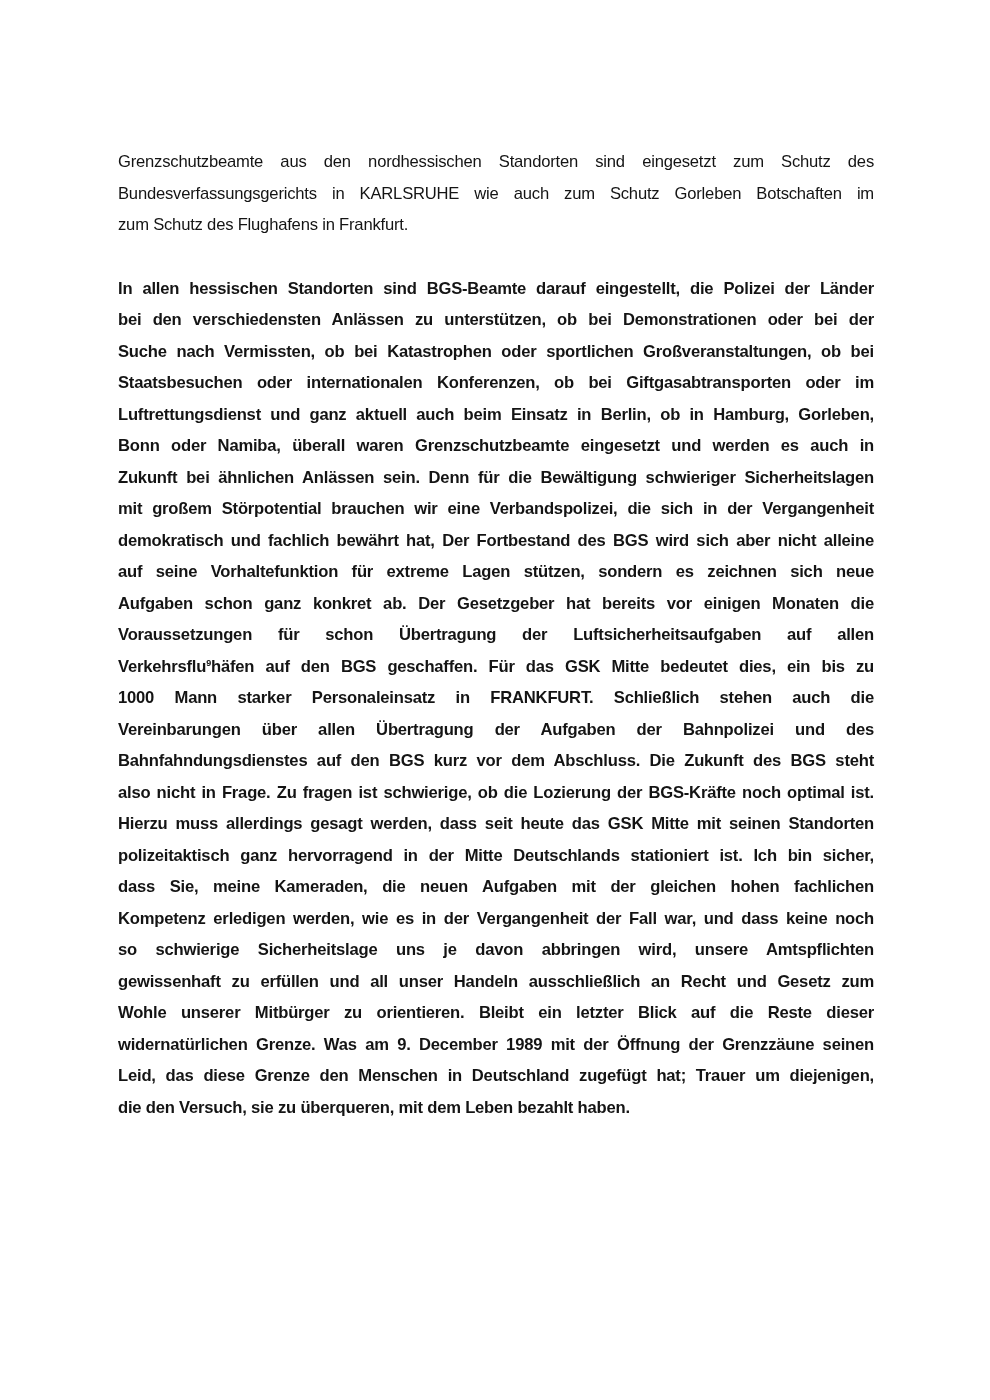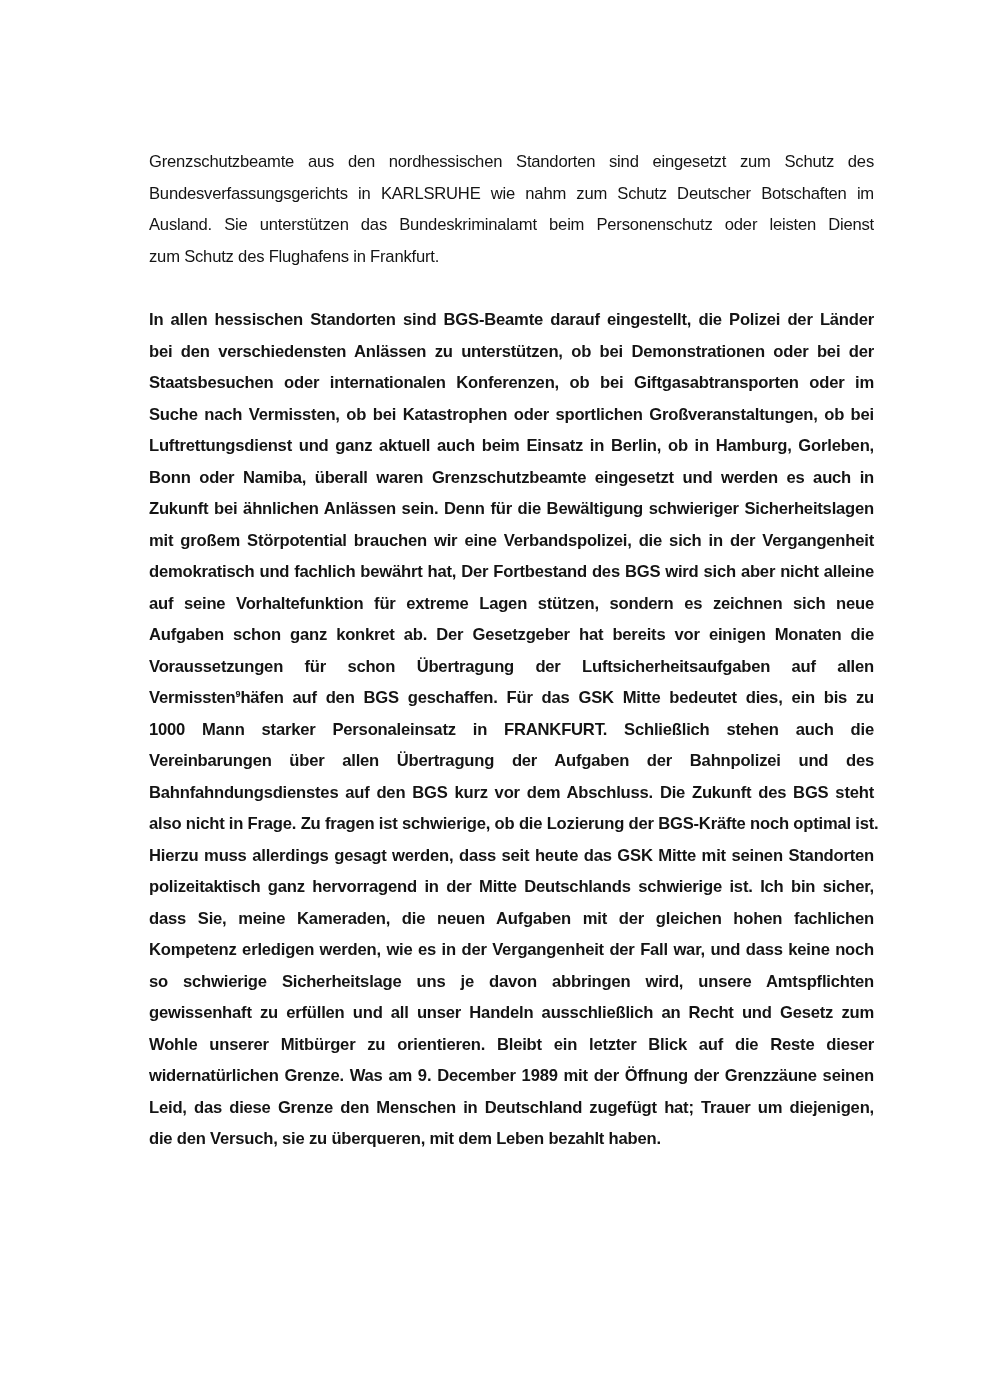--- a/index.html
+++ b/index.html
@@ -15,57 +15,55 @@
     letter-spacing: -0.2px;
   }
   .line {
     display: block;
     height: 31.5px;
     line-height: 31.5px;
     text-align: justify;
     text-align-last: justify;
     white-space: nowrap;
     overflow: visible;
-    margin-left: 31px;
   }
   .line.last { text-align-last: left; }
   .para { margin: 0; }
   .para + .para { margin-top: 32px; font-weight: bold; }
   sup { font-size: 9px; line-height: 0; vertical-align: 6px; }
 </style>
 </head>
 <body>
 
 <div class="page">
   <div class="para">
       <span class="line">Grenzschutzbeamte aus den nordhessischen Standorten sind eingesetzt zum Schutz des</span>
-      <span class="line">Bundesverfassungsgerichts in KARLSRUHE wie nahm zum Schutz Deutscher Botschaften im</span>
-      <span class="line">Ausland. Sie unterstützen das Bundeskriminalamt beim Personenschutz oder leisten Dienst</span>
+      <span class="line">Bundesverfassungsgerichts in KARLSRUHE wie auch zum Schutz Gorleben Botschaften im</span>
       <span class="line last">zum Schutz des Flughafens in Frankfurt.</span>
     </div>
   <div class="para">
       <span class="line">In allen hessischen Standorten sind BGS-Beamte darauf eingestellt, die Polizei der Länder</span>
       <span class="line">bei den verschiedensten Anlässen zu unterstützen, ob bei Demonstrationen oder bei der</span>
+      <span class="line">Suche nach Vermissten, ob bei Katastrophen oder sportlichen Großveranstaltungen, ob bei</span>
       <span class="line">Staatsbesuchen oder internationalen Konferenzen, ob bei Giftgasabtransporten oder im</span>
-      <span class="line">Suche nach Vermissten, ob bei Katastrophen oder sportlichen Großveranstaltungen, ob bei</span>
       <span class="line">Luftrettungsdienst und ganz aktuell auch beim Einsatz in Berlin, ob in Hamburg, Gorleben,</span>
       <span class="line">Bonn oder Namiba, überall waren Grenzschutzbeamte eingesetzt und werden es auch in</span>
       <span class="line">Zukunft bei ähnlichen Anlässen sein. Denn für die Bewältigung schwieriger Sicherheitslagen</span>
       <span class="line">mit großem Störpotential brauchen wir eine Verbandspolizei, die sich in der Vergangenheit</span>
       <span class="line">demokratisch und fachlich bewährt hat, Der Fortbestand des BGS wird sich aber nicht alleine</span>
       <span class="line">auf seine Vorhaltefunktion für extreme Lagen stützen, sondern es zeichnen sich neue</span>
       <span class="line">Aufgaben schon ganz konkret ab. Der Gesetzgeber hat bereits vor einigen Monaten die</span>
       <span class="line">Voraussetzungen für schon Übertragung der Luftsicherheitsaufgaben auf allen</span>
-      <span class="line"><span>Vermissten</span><sup>9</sup><span>häfen auf den BGS geschaffen. Für das GSK Mitte bedeutet dies, ein bis zu</span></span>
+      <span class="line"><span>Verkehrsflu</span><sup>9</sup><span>häfen auf den BGS geschaffen. Für das GSK Mitte bedeutet dies, ein bis zu</span></span>
       <span class="line">1000 Mann starker Personaleinsatz in FRANKFURT. Schließlich stehen auch die</span>
       <span class="line">Vereinbarungen über allen Übertragung der Aufgaben der Bahnpolizei und des</span>
       <span class="line">Bahnfahndungsdienstes auf den BGS kurz vor dem Abschluss. Die Zukunft des BGS steht</span>
       <span class="line">also nicht in Frage. Zu fragen ist schwierige, ob die Lozierung der BGS-Kräfte noch optimal ist.</span>
       <span class="line">Hierzu muss allerdings gesagt werden, dass seit heute das GSK Mitte mit seinen Standorten</span>
-      <span class="line">polizeitaktisch ganz hervorragend in der Mitte Deutschlands schwierige ist. Ich bin sicher,</span>
+      <span class="line">polizeitaktisch ganz hervorragend in der Mitte Deutschlands stationiert ist. Ich bin sicher,</span>
       <span class="line">dass Sie, meine Kameraden, die neuen Aufgaben mit der gleichen hohen fachlichen</span>
       <span class="line">Kompetenz erledigen werden, wie es in der Vergangenheit der Fall war, und dass keine noch</span>
       <span class="line">so schwierige Sicherheitslage uns je davon abbringen wird, unsere Amtspflichten</span>
       <span class="line">gewissenhaft zu erfüllen und all unser Handeln ausschließlich an Recht und Gesetz zum</span>
       <span class="line">Wohle unserer Mitbürger zu orientieren. Bleibt ein letzter Blick auf die Reste dieser</span>
       <span class="line">widernatürlichen Grenze. Was am 9. December 1989 mit der Öffnung der Grenzzäune seinen</span>
       <span class="line">Leid, das diese Grenze den Menschen in Deutschland zugefügt hat; Trauer um diejenigen,</span>
       <span class="line last">die den Versuch, sie zu überqueren, mit dem Leben bezahlt haben.</span>
     </div>
 </div>

